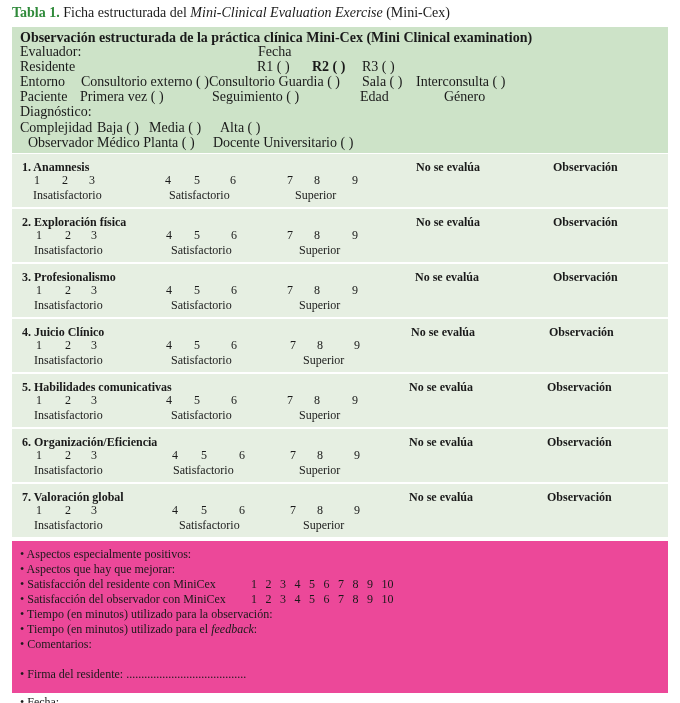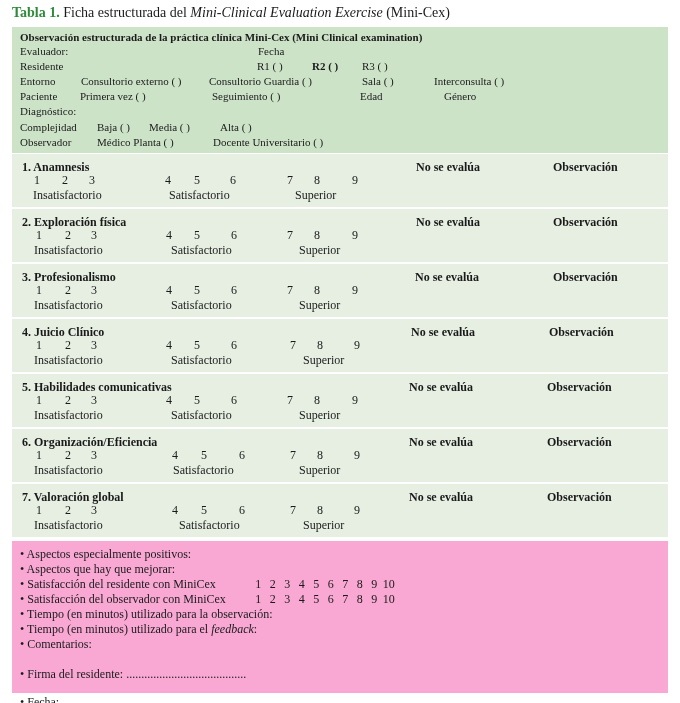--- a/index.html
+++ b/index.html
@@ -5,27 +5,27 @@
   html, body { margin: 0; padding: 0; }
   body {
     width: 680px; height: 703px; background: #ffffff; position: relative; overflow: hidden;
     font-family: "Liberation Serif", "DejaVu Serif", serif; color: #1a1a1a;
   }
   .caption { position: absolute; left: 12px; top: 5px; font-size: 14px; line-height: 16px; white-space: nowrap; }
   .caption .num { color: #2f8a3a; font-weight: bold; }
   .caption i { font-style: italic; margin-top: 28px; }
   .table { position: absolute; left: 12px; top: 27px; width: 656px; height: 666px; }
   .header { position: absolute; left: 0; top: 0; width: 656px; height: 126px; background: #cde3c8; }
-  .ln { position: absolute; font-size: 11px; line-height: 13px; white-space: nowrap; }
+  .ln { position: absolute; font-size: 14px; line-height: 13px; white-space: nowrap; }
   .b { font-weight: bold; }
   .row { position: absolute; left: 0; width: 656px; height: 53px; background: #e6efe2; }
   .row .title { position: absolute; left: 10px; top: 6px; font-size: 12px; font-weight: bold; }
   .row .nums span, .row .lbls span { position: absolute; font-size: 12px; line-height: 13px; }
   .row .nse, .row .obs { position: absolute; top: 6px; font-size: 12px; font-weight: bold; }
-  .footer { position: absolute; left: 0; top: 514px; width: 656px; height: 152px; background: #f9a8d4; text-align: center; }
+  .footer { position: absolute; left: 0; top: 514px; width: 656px; height: 152px; background: #ec4899; }
   .footer .item { position: absolute; left: 8px; font-size: 12px; line-height: 13px; white-space: nowrap; }
   .footer .scale { position: absolute; font-size: 12px; line-height: 13px; }
   .footer .scale span { display: inline-block; width: 14.5px; }
 </style>
 </head>
 <body>
 
 <div class="caption">
   <span class="num">Tabla 1.</span>
   <span>Ficha estructurada del</span>
@@ -39,32 +39,32 @@
     <div class="ln" style="left:8px;top:18px;">Evaluador:</div>
     <div class="ln" style="left:246px;top:18px;">Fecha</div>
     <div class="ln" style="left:8px;top:33px;">Residente</div>
     <div class="ln" style="left:245px;top:33px;">R1 ( )</div>
     <div class="ln" style="left:300px;top:33px;font-weight:bold;">R2 ( )</div>
     <div class="ln" style="left:350px;top:33px;">R3  ( )</div>
     <div class="ln" style="left:8px;top:48px;">Entorno</div>
     <div class="ln" style="left:69px;top:48px;">Consultorio externo ( )</div>
     <div class="ln" style="left:197px;top:48px;">Consultorio Guardia  ( )</div>
     <div class="ln" style="left:350px;top:48px;">Sala ( )</div>
-    <div class="ln" style="left:422px;top:48px;">Interconsulta  ( )</div>
+    <div class="ln" style="left:404px;top:48px;">Interconsulta  ( )</div>
     <div class="ln" style="left:8px;top:63px;">Paciente</div>
     <div class="ln" style="left:68px;top:63px;">Primera vez  ( )</div>
     <div class="ln" style="left:200px;top:63px;">Seguimiento ( )</div>
     <div class="ln" style="left:348px;top:63px;">Edad</div>
     <div class="ln" style="left:432px;top:63px;">Género</div>
     <div class="ln" style="left:8px;top:78px;">Diagnóstico:</div>
     <div class="ln" style="left:8px;top:94px;">Complejidad</div>
     <div class="ln" style="left:85px;top:94px;">Baja  ( )</div>
     <div class="ln" style="left:137px;top:94px;">Media ( )</div>
     <div class="ln" style="left:208px;top:94px;">Alta ( )</div>
-    <div class="ln" style="left:8px;top:109px;">Observador</div>
+    <div class="ln" style="left:16px;top:109px;">Observador</div>
     <div class="ln" style="left:85px;top:109px;">Médico Planta ( )</div>
     <div class="ln" style="left:201px;top:109px;">Docente Universitario ( )</div>
   </div>
 
   <div class="row" style="top:127px;">
     <div class="title">1. Anamnesis</div>
     <div class="nums">
       <span style="left:22px;top:20px;">1</span>
       <span style="left:50px;top:20px;">2</span>
       <span style="left:77px;top:20px;">3</span>

